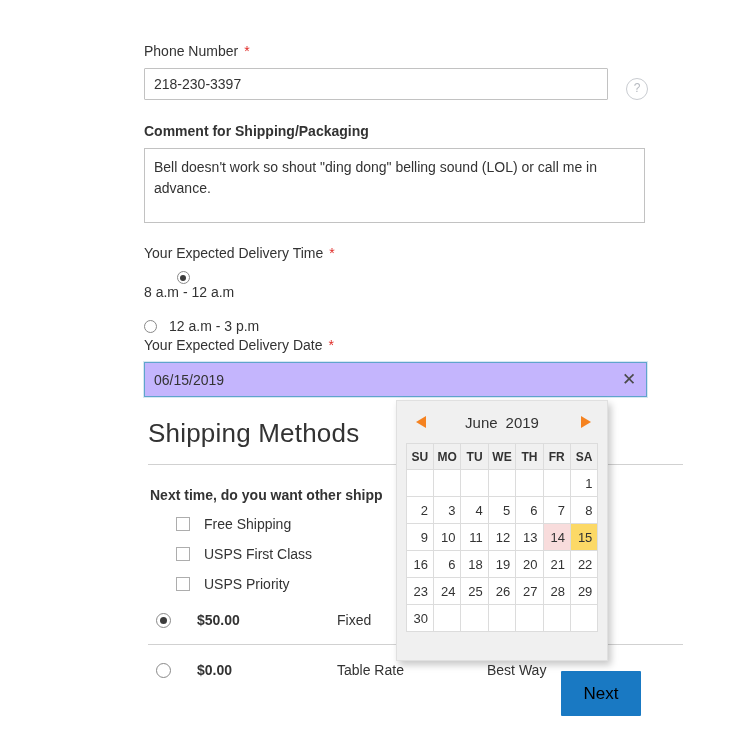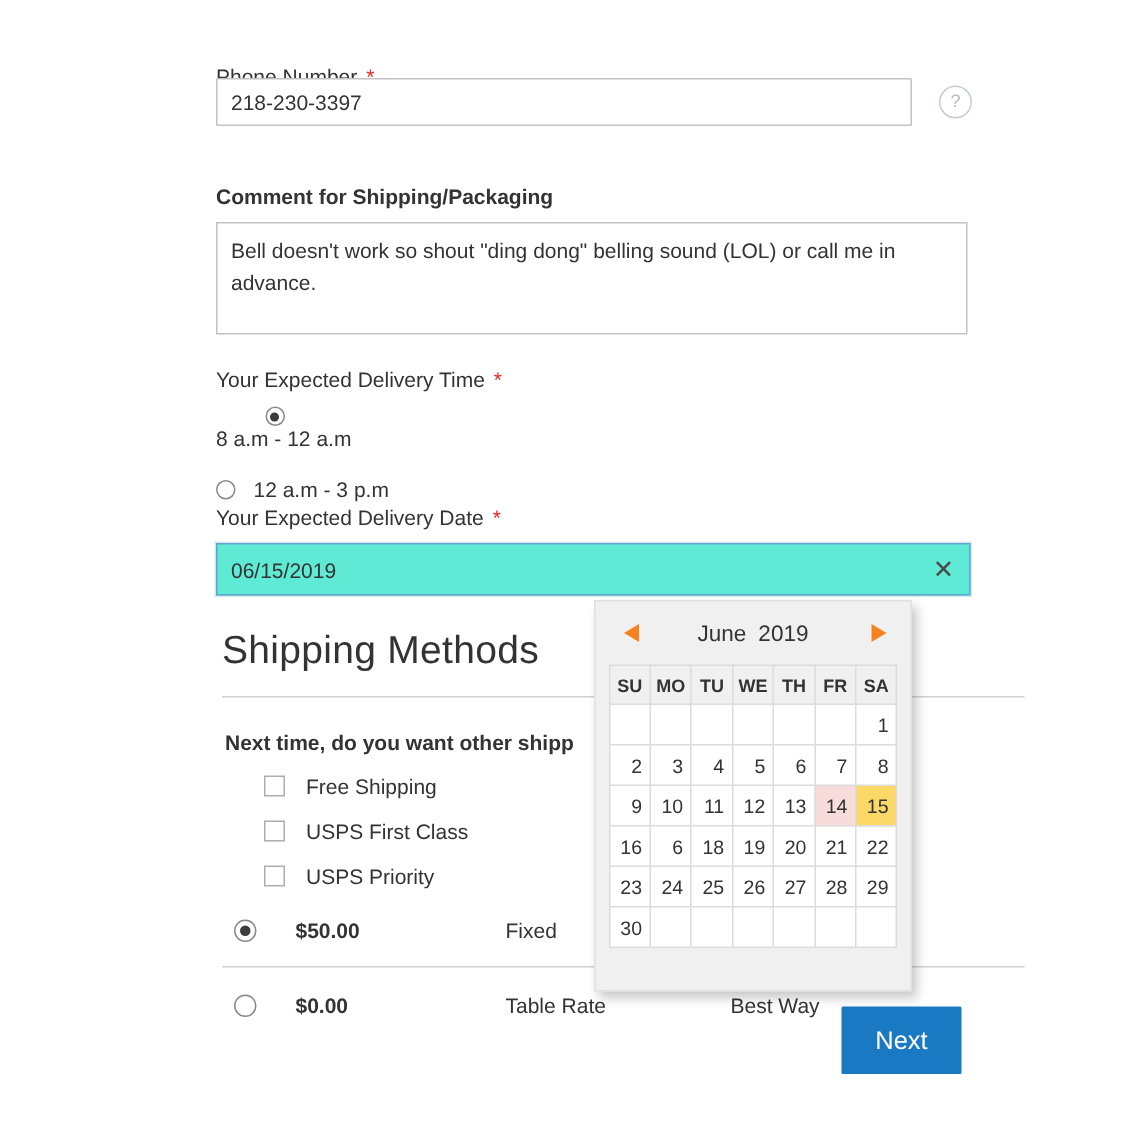--- a/index.html
+++ b/index.html
@@ -55,23 +55,23 @@
     color: #333333;
     padding: 0 9px;
     line-height: 30px;
     outline: none;
     border-radius: 1px;
     display: block;
   }
   #phone-input-row {
     position: absolute;
     left: 144px;
-    top: 52px;
-    display: flex;
-    align-items: center;
+    top: 68px;
+    display: flex;
+    align-items: flex-end;
   }
   .help-icon {
     margin-left: 18px;
     width: 20px;
     height: 20px;
     border-radius: 50%;
     border: 1.5px solid #c9ccd1;
     color: #b6bac0;
     font-size: 12px;
     line-height: 18px;
@@ -142,21 +142,21 @@
   
   #date-label { top: 336px; }
   #date-input-wrap {
     position: absolute;
     left: 144px;
     top: 362px;
     box-sizing: border-box;
     width: 503px;
     height: 35px;
     border: 1px solid #5fa4cc;
-    background: #5eead4;
+    background: #c4b5fd;
     display: flex;
     align-items: center;
     box-shadow: 0 0 0 1px rgba(95,164,204,0.25);
   }
   #date-input {
     border: 0;
     outline: none;
     background: transparent;
     font-family: "Liberation Sans", sans-serif;
     font-size: 14px;
@@ -287,21 +287,21 @@
 
   
   #next-btn {
     position: absolute;
     left: 561px;
     top: 671px;
     width: 80px;
     height: 45px;
     background: #1979c3;
     border: 0;
-    color: #ffffff;
+    color: #000000;
     font-family: "Liberation Sans", sans-serif;
     font-size: 17px;
     font-weight: normal;
     cursor: pointer;
     padding: 0;
     border-radius: 1px;
   }
 
   
   #datepicker {

